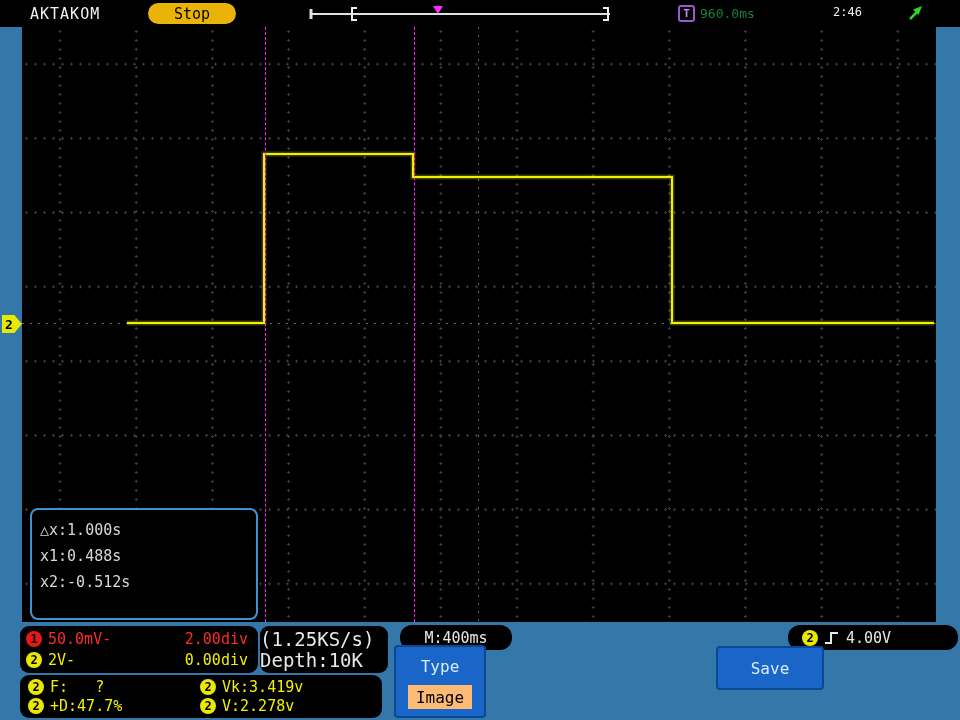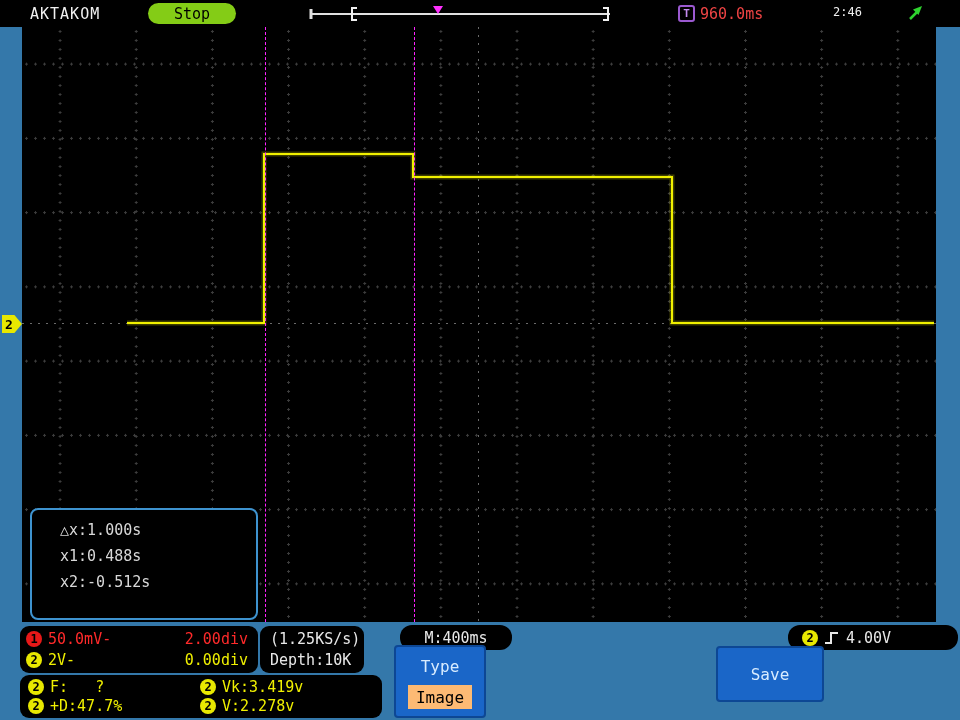--- a/index.html
+++ b/index.html
@@ -3,78 +3,78 @@
 <meta charset="utf-8">
 <style>
   *{margin:0;padding:0;box-sizing:border-box}
   html,body{width:960px;height:720px}
   body{position:relative;background:#3478aa;font-family:"DejaVu Sans Mono",monospace;overflow:hidden}
   .pre{white-space:pre}
 
   
   .top-bar{position:absolute;left:0;top:0;width:960px;height:27px;background:#000}
   .brand{position:absolute;left:30px;top:5px;color:#f0f0f0;font-size:15px;font-weight:normal;letter-spacing:1px}
-  .stop-pill{position:absolute;left:148px;top:3px;width:88px;height:21px;background:#84cc16;border-radius:11px;
+  .stop-pill{position:absolute;left:148px;top:3px;width:88px;height:21px;background:#eab308;border-radius:11px;
              color:#000;font-size:15px;display:flex;align-items:center;justify-content:center;cursor:pointer}
   .trig-pos{position:absolute;left:308px;top:4px}
   .t-pill{position:absolute;left:672px;top:2px;height:23px;display:flex;align-items:center;gap:5px;padding-left:6px}
   .t-icon{width:17px;height:17px;border:2px solid #9b59d0;color:#c58cf0;font-size:11px;font-weight:bold;
           display:flex;align-items:center;justify-content:center;border-radius:3px}
-  .t-text{color:#ef4444;font-size:15px}
+  .t-text{color:#15803d;font-size:13px}
   .clock{position:absolute;left:833px;top:5px;color:#f0f0f0;font-size:12px}
   .usb-icon{position:absolute;left:906px;top:4px}
 
   
   .screen{position:absolute;left:22px;top:27px;width:914px;height:595px;background-color:#000;
     background-image:
       radial-gradient(circle,#3d3d3d 1px,transparent 1.4px),
       radial-gradient(circle,#3d3d3d 1px,transparent 1.4px);
     background-size:9px 74.25px,76.17px 9px;
     background-position:0 0,0 0;}
   .center-h{position:absolute;left:0;top:296px;width:100%;height:1px;
     background-image:repeating-linear-gradient(to right,#6a6a6a 0 2px,transparent 2px 8px)}
   .center-v{position:absolute;left:456px;top:0;width:1px;height:100%;
     background-image:repeating-linear-gradient(to bottom,#6a6a6a 0 2px,transparent 2px 8px)}
   #wf{position:absolute;left:0;top:0}
   .cursor-line{position:absolute;top:0;width:0;height:595px;border-left:1px dashed #ff22ff;cursor:ew-resize}
   .cursor-box{position:absolute;left:8px;top:481px;width:228px;height:112px;background:#000;
-    border:2px solid #3e93cf;border-radius:8px;padding:7px 0 0 28px;color:#d8d8d8;font-size:15px;line-height:26px}
+    border:2px solid #3e93cf;border-radius:8px;padding:7px 0 0 8px;color:#d8d8d8;font-size:15px;line-height:26px}
 
   .ch2-marker{position:absolute;left:2px;top:315px;width:20px;height:18px;background:#e8e800;
     clip-path:polygon(0 0,62% 0,100% 50%,62% 100%,0 100%);
     color:#000;font-size:13px;font-weight:bold;display:flex;align-items:center;padding-left:3px;cursor:grab}
 
   
   .blackbox{position:absolute;background:#000;border-radius:9px}
   .box-ch{left:20px;top:626px;width:238px;height:47px;padding:3px 10px 3px 6px;
           display:flex;flex-direction:column;justify-content:space-around}
   .ch-row{display:flex;align-items:center;gap:6px;font-size:15px}
   .ch-row .offset{margin-left:auto}
   .ch1-text{color:#ff2a2a}
   .ch2-text{color:#f0f000}
   .chip{width:16px;height:16px;border-radius:50%;color:#000;font-size:12px;font-weight:bold;
         display:flex;align-items:center;justify-content:center;flex:none}
   .chip-red{background:#e81818}
   .chip-yel{background:#e8e800}
-  .box-acq{left:260px;top:626px;width:104px;height:47px;padding:3px 0 0 10px;color:#e8e8e8;font-size:15px;line-height:21px}
+  .box-acq{left:260px;top:626px;width:128px;height:47px;padding:3px 0 0 0;color:#e8e8e8;font-size:19px;line-height:21px}
   .pill-tb{left:400px;top:625px;width:112px;height:25px;border-radius:12px;color:#e8e8e8;font-size:15px;
            display:flex;align-items:center;justify-content:center}
   .pill-trig{left:788px;top:625px;width:170px;height:25px;border-radius:12px;display:flex;align-items:center;
              gap:6px;padding-left:14px;color:#e8e8e8;font-size:15px}
   .box-meas{left:20px;top:675px;width:362px;height:43px;padding:2px 8px;display:grid;
             grid-template-columns:172px 1fr;align-content:space-around}
   .meas-item{display:flex;align-items:center;gap:6px;color:#f0f000;font-size:15px}
 
   
   .btn{position:absolute;background:#1a66c8;border:2px solid #0d4794;border-radius:4px;color:#d8ecff;
        font-size:16px;cursor:pointer}
   .btn-type{left:394px;top:645px;width:92px;height:73px;display:flex;flex-direction:column;align-items:center;
             padding-top:10px;gap:9px}
   .type-value{width:64px;height:24px;background:#fdba74;color:#000;display:flex;align-items:center;justify-content:center;font-size:16px}
-  .btn-save{left:716px;top:646px;width:108px;height:56px;display:flex;align-items:center;justify-content:center}
+  .btn-save{left:716px;top:646px;width:108px;height:44px;display:flex;align-items:center;justify-content:center}
 </style>
 </head>
 <body>
 
 <div class="top-bar">
   <div class="brand">AKTAKOM</div>
   <div class="stop-pill">Stop</div>
 
   <svg class="trig-pos" width="304" height="18" viewBox="0 0 304 18">
     <line x1="2" y1="10" x2="302" y2="10" stroke="#e0e0e0" stroke-width="2"></line>

